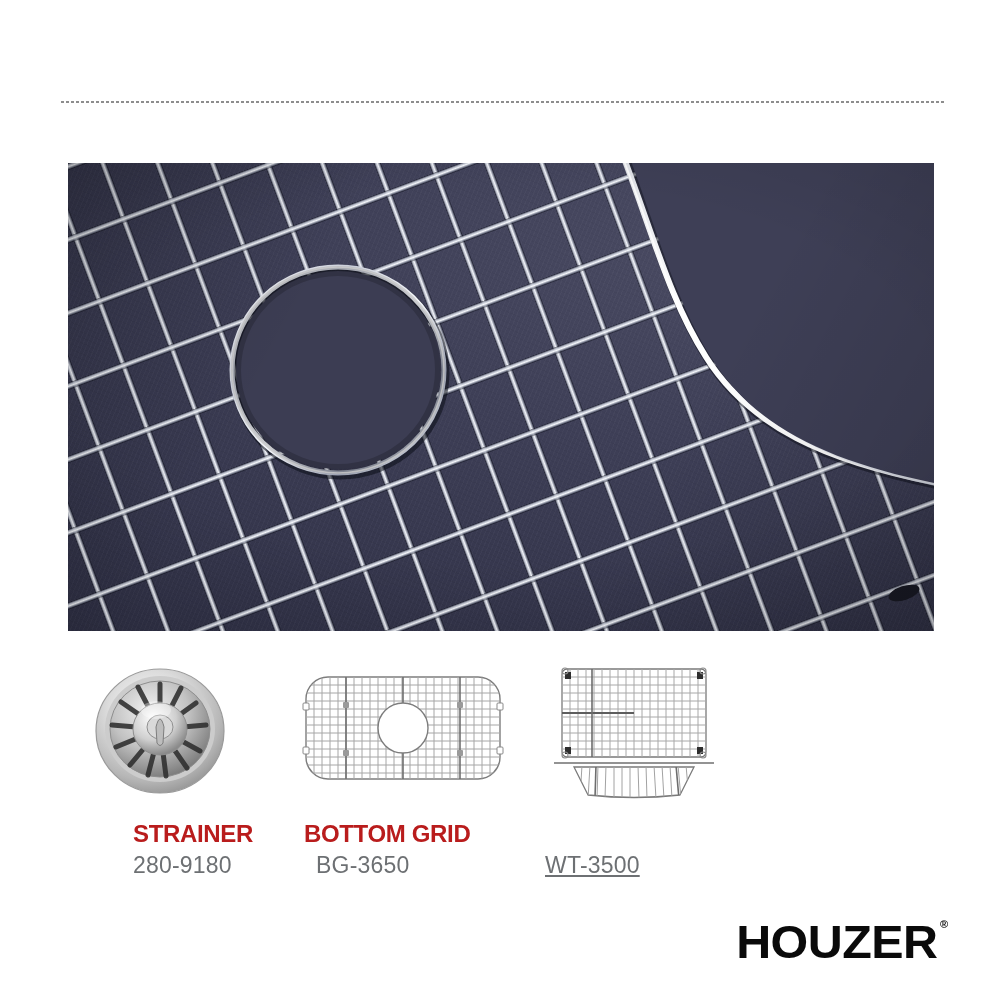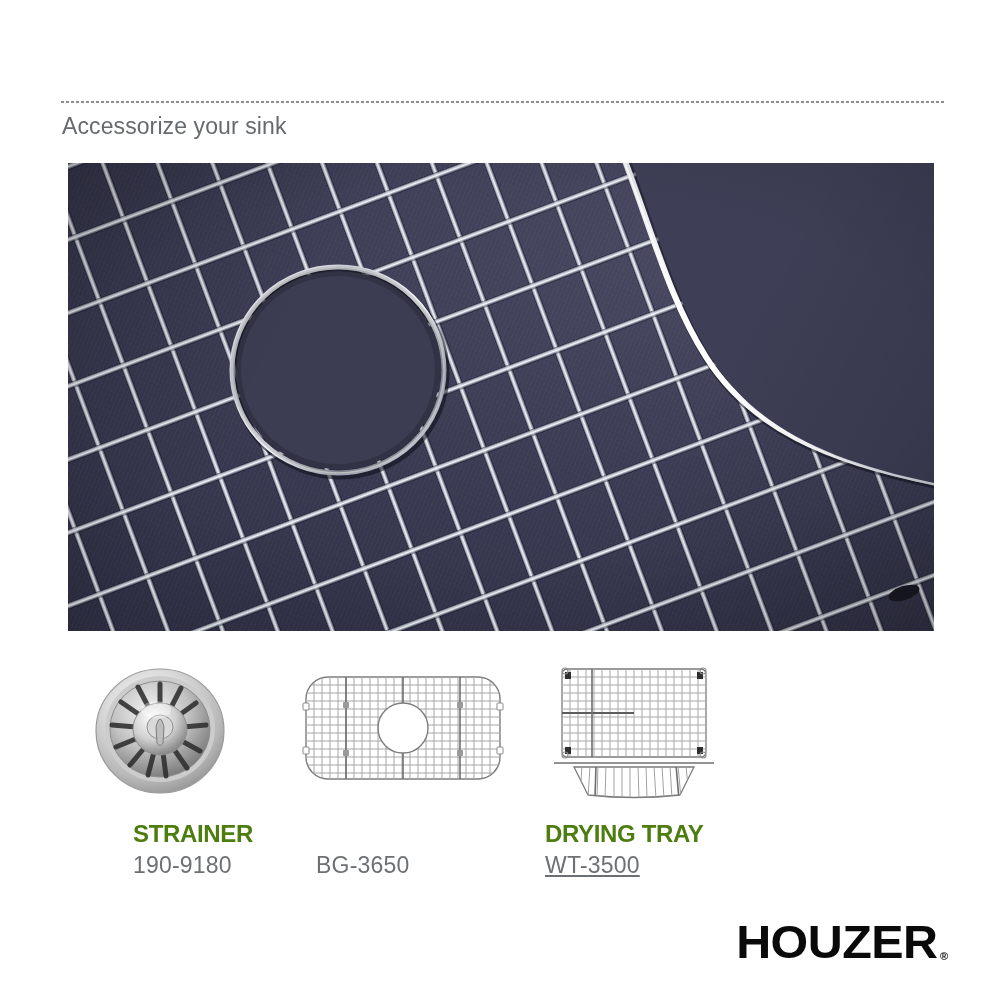--- a/index.html
+++ b/index.html
@@ -162,21 +162,21 @@
   .thumb svg { display:block; }
 
   .prod-name {
     position: absolute;
     top: 165px;
     left: 43px;
     font-family: "Liberation Sans", sans-serif;
     font-size: 24px;
     font-weight: bold;
     letter-spacing: -0.35px;
-    color: #4d7c0f;
+    color: #b91c1c;
     white-space: nowrap;
   }
   .product.p1 .prod-name { left: 16px; }
   .product.p2 .prod-name { left: 15px; }
 
   .prod-sku {
     position: absolute;
     top: 197px;
     left: 43px;
     font-family: "Liberation Sans", sans-serif;
@@ -188,21 +188,20 @@
   }
   .product.p1 .prod-sku { left: 16px; margin-left: 12px; }
   .product.p2 .prod-sku { left: 15px; text-decoration: underline; }
 
   
   .brand {
     position: absolute;
     right: 52px;
     top: 918px;
     display: flex;
-    align-items: flex-end;
   }
   .brand-word {
     font-family: "Liberation Sans", sans-serif;
     font-size: 47px;
     font-weight: bold;
     font-stretch: condensed;
     letter-spacing: -0.5px;
     color: #0a0a0a;
     transform: scaleX(1.03);
     transform-origin: right bottom;
@@ -216,21 +215,20 @@
     margin-left: 2px;
     margin-bottom: 3px;
   }
 </style>
 </head>
 <body>
 
 <div class="page">
 
   <div class="divider"></div>
-  <div class="page-subtitle">Accessorize your sink</div>
 
   <div class="hero">
     <div class="hero-basin"></div>
 
     <div class="wire-layer wires-a"></div>
     <div class="wire-layer wires-b"></div>
 
     <svg class="hero-ring" viewBox="0 0 866 468">
       <defs>
         <linearGradient id="chrome" x1="0" y1="0" x2="1" y2="1">
@@ -316,21 +314,21 @@
             <line x1="70" y1="74" x2="48" y2="32"></line>
           </g>
           <ellipse cx="70" cy="74" rx="27" ry="26" fill="url(#hub)"></ellipse>
           <ellipse cx="70" cy="74" rx="27" ry="26" fill="none" stroke="#8f8f8f" stroke-width="1"></ellipse>
           <ellipse cx="70" cy="72" rx="13" ry="12" fill="#d9d9d9" stroke="#909090" stroke-width="1"></ellipse>
           <path d="M 66 72 q 4 -16 8 0 l -1 16 q -3 5 -6 0 Z" fill="#bdbdbd" stroke="#7d7d7d" stroke-width="1"></path>
           <ellipse cx="66" cy="55" rx="15" ry="9" fill="#ffffff" opacity="0.35"></ellipse>
         </svg>
       </div>
       <div class="prod-name">STRAINER</div>
-      <div class="prod-sku">190-9180</div>
+      <div class="prod-sku">280-9180</div>
     </div>
 
     <div class="product p1">
       <div class="thumb">
         <svg width="230" height="145" viewBox="0 0 230 145">
           <defs>
             <clipPath id="gridClip">
               <rect x="18" y="22" width="194" height="102" rx="22" ry="22"></rect>
             </clipPath>
           </defs>
@@ -389,20 +387,21 @@
             <rect x="169" y="95" width="6" height="6" rx="1"></rect>
           </g>
           <g fill="#ffffff" stroke="#8a8a8a" stroke-width="1">
             <rect x="15" y="48" width="6" height="7" rx="1"></rect>
             <rect x="15" y="92" width="6" height="7" rx="1"></rect>
             <rect x="209" y="48" width="6" height="7" rx="1"></rect>
             <rect x="209" y="92" width="6" height="7" rx="1"></rect>
           </g>
         </svg>
       </div>
+      <div class="prod-name">BOTTOM GRID</div>
       <div class="prod-sku">BG-3650</div>
     </div>
 
     <div class="product p2">
       <div class="thumb">
         <svg width="230" height="145" viewBox="0 0 230 145">
           <defs>
             <clipPath id="trayClip">
               <rect x="32" y="14" width="144" height="88" rx="5" ry="5"></rect>
             </clipPath>
@@ -473,21 +472,20 @@
               <line x1="124" y1="110" x2="126" y2="144"></line>
             <line x1="132" y1="110" x2="134" y2="144"></line>
               <line x1="140" y1="110" x2="142" y2="144"></line>
             <line x1="148" y1="110" x2="151" y2="144"></line>
               <line x1="156" y1="110" x2="159" y2="144"></line>
             <line x1="66" y1="110" x2="65" y2="144" stroke="#6d6d6d" stroke-width="1.6"></line>
             <line x1="146" y1="110" x2="149" y2="144" stroke="#6d6d6d" stroke-width="1.6"></line>
           </g>
         </svg>
       </div>
-      <div class="prod-name">DRYING TRAY</div>
       <div class="prod-sku">WT-3500</div>
     </div>
 
   </div>
 
   <div class="brand">
     <span class="brand-word">HOUZER</span>
     <span class="brand-reg">®</span>
   </div>
 

